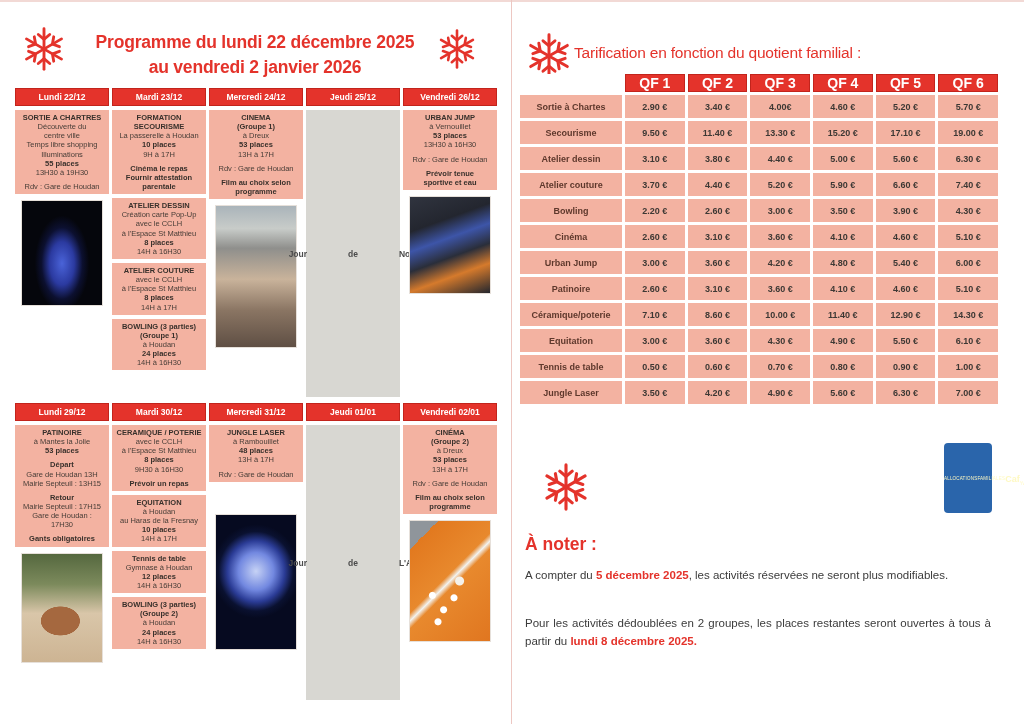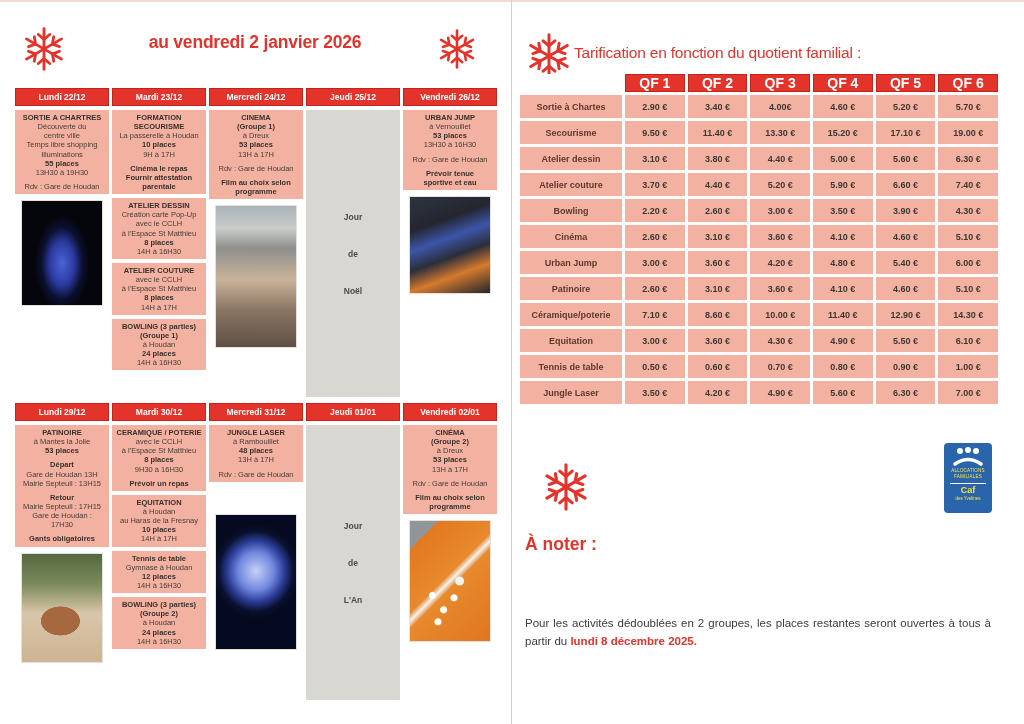--- a/index.html
+++ b/index.html
@@ -41,22 +41,22 @@
     color:#fff;font-size:8.5px;font-weight:bold;text-align:center;padding:3px 8px;flex:0 0 auto;
   }
   .block{
     background:var(--cell_pink);color:var(--ink);
     padding:3px 2px;font-size:7.5px;line-height:1.22;text-align:center;flex:0 0 auto;
   }
   .block .ln{min-height:9px;}
   .block .b{font-weight:bold;color:#38302b;}
   .block .gap{height:5px;min-height:5px;}
   .holiday{
-    background:var(--holiday_gray);flex:1 1 auto;display:flex;flex-direction:column;
-    align-items:center;justify-content:center;gap:27px;
+    background:var(--holiday_gray);flex:1 1 auto;display:flex;
+    align-items:center;justify-content:center;gap:41px;
     font-size:8.5px;font-weight:bold;color:#4b4b4b;
   }
   .photo{width:88%;margin:2px auto 0;flex:0 0 auto;border:1px solid #e6e0da;}
   .ph-chartres-cathedral{height:106px;background:
     radial-gradient(ellipse 34% 46% at 50% 60%, #4a63d8 0%, #2b3aa0 45%, #0c1030 75%, #05060c 100%);}
   .ph-workshop{height:143px;background:
     linear-gradient(180deg,#aab4ba 0%,#c8ccc9 16%,#8f8f8c 30%,#c9b39b 52%,#8a7563 74%,#5f4f44 100%);}
   .ph-trampoline{height:98px;background:
     linear-gradient(160deg,#30343f 0%,#23262f 28%,#3d55a8 44%,#2a2e3a 60%,#d57a2c 76%,#23262e 100%);}
   .ph-pony-ride{height:110px;background:
@@ -93,22 +93,22 @@
   .p-cell{
     background:var(--cell_pink);color:#3d3834;font-size:9px;font-weight:bold;
     display:flex;align-items:center;justify-content:center;min-height:23px;
   }
   .rp-caption{
     position:absolute;left:0;top:418px;width:500px;text-align:center;
     font-size:9.5px;color:#3a3a3a;
   }
   .caf{
     position:absolute;left:432px;top:443px;width:48px;height:70px;
-    background:var(--caf_blue);border-radius:4px;color:#fde047;text-align:center;
-    display:flex;flex-direction:column;align-items:center;justify-content:flex-start;padding-top:3px;
+    background:var(--caf_blue);border-radius:4px;color:#fef9c3;text-align:center;
+    display:flex;flex-direction:row;align-items:center;justify-content:flex-start;padding-top:3px;
   }
   .caf-figs{width:40px;height:22px;}
   .caf-l1,.caf-l2{font-size:4.5px;letter-spacing:0.2px;line-height:1.4;}
   .caf-rule{width:36px;height:1px;background:#fff;margin:2px 0;}
   .caf-name{font-size:9px;font-weight:bold;line-height:1.1;}
   .caf-dept{font-size:4.5px;line-height:1.6;}
 
   .note-heading{
     position:absolute;left:13px;top:534px;color:var(--accent_red);
     font-weight:bold;font-size:17.5px;
@@ -143,20 +143,21 @@
 <div class="page-divider"></div>
 
 <div class="left-page">
   <svg class="snow sf1" viewBox="0 0 100 100">
       <use href="#sf-sym"></use>
     </svg>
   <svg class="snow sf2" viewBox="0 0 100 100">
       <use href="#sf-sym"></use>
     </svg>
   <div class="lp-title">
+    <div>Programme du lundi 22 décembre 2025</div>
     <div>au vendredi 2 janvier 2026</div>
   </div>
   <div class="week week1">
       <div class="col">
         <div class="col-header">Lundi 22/12</div>
         <div class="block">
           <div class="ln b">SORTIE A CHARTRES</div>
           <div class="ln">Découverte du</div>
           <div class="ln">centre ville</div>
           <div class="ln">Temps libre shopping</div>
@@ -447,16 +448,19 @@
       <path d="M7 18 Q20 9 33 18" stroke="#fff" stroke-width="3.5" fill="none" stroke-linecap="round"></path>
     </svg>
     <div class="caf-l1">ALLOCATIONS</div>
     <div class="caf-l2">FAMILIALES</div>
     <div class="caf-rule"></div>
     <div class="caf-name">Caf</div>
     <div class="caf-dept">des Yvelines</div>
   </div>
 
   <div class="note-heading">À noter :</div>
+  <div class="note-p note-p1">
+    <span>A compter du </span><span class="hl">5 décembre 2025</span><span>, les activités réservées ne seront plus modifiables.</span>
+  </div>
   <div class="note-p note-p2">
     <span>Pour les activités dédoublées en 2 groupes, les places restantes seront ouvertes à tous à partir du </span><span class="hl">lundi 8 décembre 2025.</span>
   </div>
 </div>
 
 </body></html>

